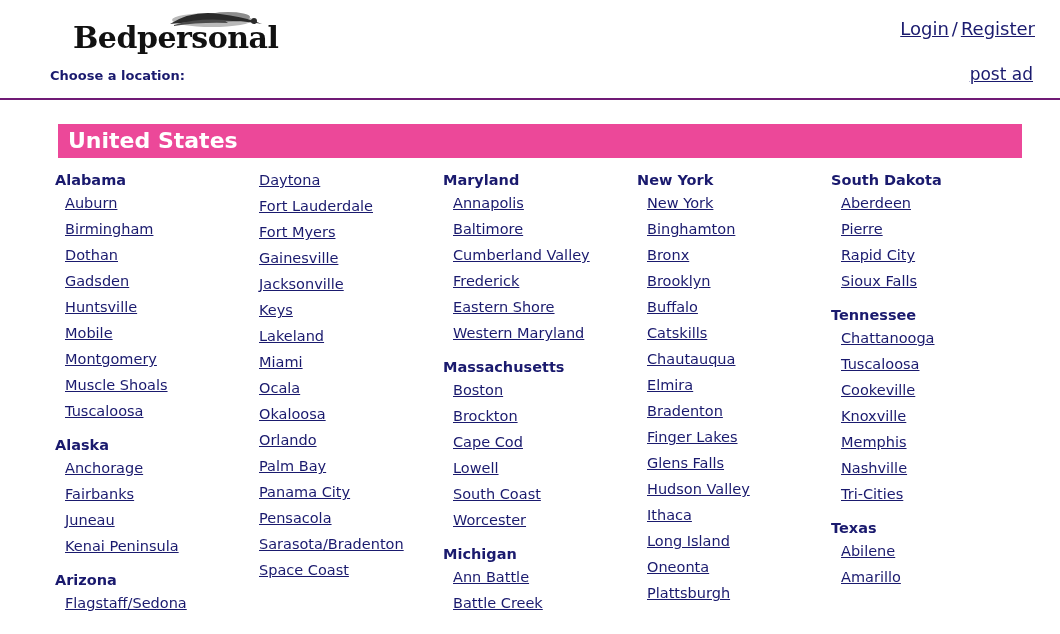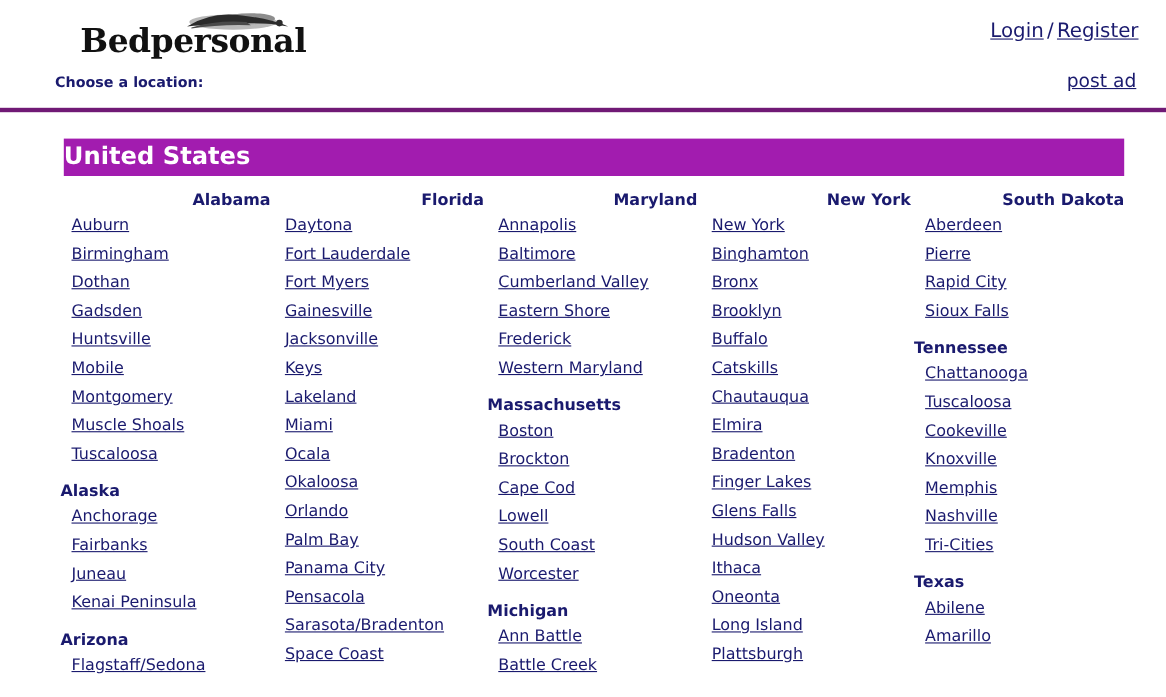--- a/index.html
+++ b/index.html
@@ -62,21 +62,21 @@
   }
   .auth .sep {
     text-decoration: none;
     color: #1a1a6e;
     padding: 0 3px;
   }
   
   .subheader {
     position: relative;
     height: 36px;
-    border-bottom: 4px solid #701a75;
+    border-bottom: 2px solid #701a75;
     margin: 0 0 0 0;
   }
   .choose {
     position: absolute;
     left: 50px;
     top: 6px;
     font-size: 13px;
     font-weight: bold;
     color: #1a1a6e;
   }
@@ -84,25 +84,25 @@
     position: absolute;
     right: 27px;
     top: 2px;
     font-size: 17px;
     color: #1a1a6e;
     text-decoration: underline;
   }
   
   .banner {
     margin: 24px 38px 0 58px;
-    background: #a21caf;
+    background: #ec4899;
     color: #ffffff;
     height: 34px;
     line-height: 34px;
-    padding-left: 0;
+    padding-left: 10px;
     font-size: 22px;
     font-weight: bold;
     font-family: "DejaVu Sans", sans-serif;
     box-sizing: border-box;
   }
   
   .columns {
     display: flex;
     margin: 14px 0 0 52px;
     width: 1000px;
@@ -113,21 +113,20 @@
   }
   .state {
     font-size: 14.5px;
     font-weight: bold;
     color: #1a1a6e;
     margin: 0 0 7px 3px;
     padding-top: 8px;
   }
   .state.first {
     padding-top: 0;
-    text-align: right;
   }
   .city {
     display: block;
     font-size: 14.5px;
     color: #1a1a6e;
     text-decoration: underline;
     margin: 0 0 10px 13px;
     white-space: nowrap;
   }
 </style>
@@ -173,21 +172,20 @@
         <a class="city" href="#">Tuscaloosa</a>
         <div class="state">Alaska</div>
         <a class="city" href="#">Anchorage</a>
         <a class="city" href="#">Fairbanks</a>
         <a class="city" href="#">Juneau</a>
         <a class="city" href="#">Kenai Peninsula</a>
         <div class="state">Arizona</div>
         <a class="city" href="#">Flagstaff/Sedona</a>
       </div>
       <div class="col">
-        <div class="state first">Florida</div>
         <a class="city" href="#">Daytona</a>
         <a class="city" href="#">Fort Lauderdale</a>
         <a class="city" href="#">Fort Myers</a>
         <a class="city" href="#">Gainesville</a>
         <a class="city" href="#">Jacksonville</a>
         <a class="city" href="#">Keys</a>
         <a class="city" href="#">Lakeland</a>
         <a class="city" href="#">Miami</a>
         <a class="city" href="#">Ocala</a>
         <a class="city" href="#">Okaloosa</a>
@@ -196,22 +194,22 @@
         <a class="city" href="#">Panama City</a>
         <a class="city" href="#">Pensacola</a>
         <a class="city" href="#">Sarasota/Bradenton</a>
         <a class="city" href="#">Space Coast</a>
       </div>
       <div class="col">
         <div class="state first">Maryland</div>
         <a class="city" href="#">Annapolis</a>
         <a class="city" href="#">Baltimore</a>
         <a class="city" href="#">Cumberland Valley</a>
+        <a class="city" href="#">Frederick</a>
         <a class="city" href="#">Eastern Shore</a>
-        <a class="city" href="#">Frederick</a>
         <a class="city" href="#">Western Maryland</a>
         <div class="state">Massachusetts</div>
         <a class="city" href="#">Boston</a>
         <a class="city" href="#">Brockton</a>
         <a class="city" href="#">Cape Cod</a>
         <a class="city" href="#">Lowell</a>
         <a class="city" href="#">South Coast</a>
         <a class="city" href="#">Worcester</a>
         <div class="state">Michigan</div>
         <a class="city" href="#">Ann Battle</a>
@@ -225,22 +223,22 @@
         <a class="city" href="#">Brooklyn</a>
         <a class="city" href="#">Buffalo</a>
         <a class="city" href="#">Catskills</a>
         <a class="city" href="#">Chautauqua</a>
         <a class="city" href="#">Elmira</a>
         <a class="city" href="#">Bradenton</a>
         <a class="city" href="#">Finger Lakes</a>
         <a class="city" href="#">Glens Falls</a>
         <a class="city" href="#">Hudson Valley</a>
         <a class="city" href="#">Ithaca</a>
+        <a class="city" href="#">Long Island</a>
         <a class="city" href="#">Oneonta</a>
-        <a class="city" href="#">Long Island</a>
         <a class="city" href="#">Plattsburgh</a>
       </div>
       <div class="col">
         <div class="state first">South Dakota</div>
         <a class="city" href="#">Aberdeen</a>
         <a class="city" href="#">Pierre</a>
         <a class="city" href="#">Rapid City</a>
         <a class="city" href="#">Sioux Falls</a>
         <div class="state">Tennessee</div>
         <a class="city" href="#">Chattanooga</a>

